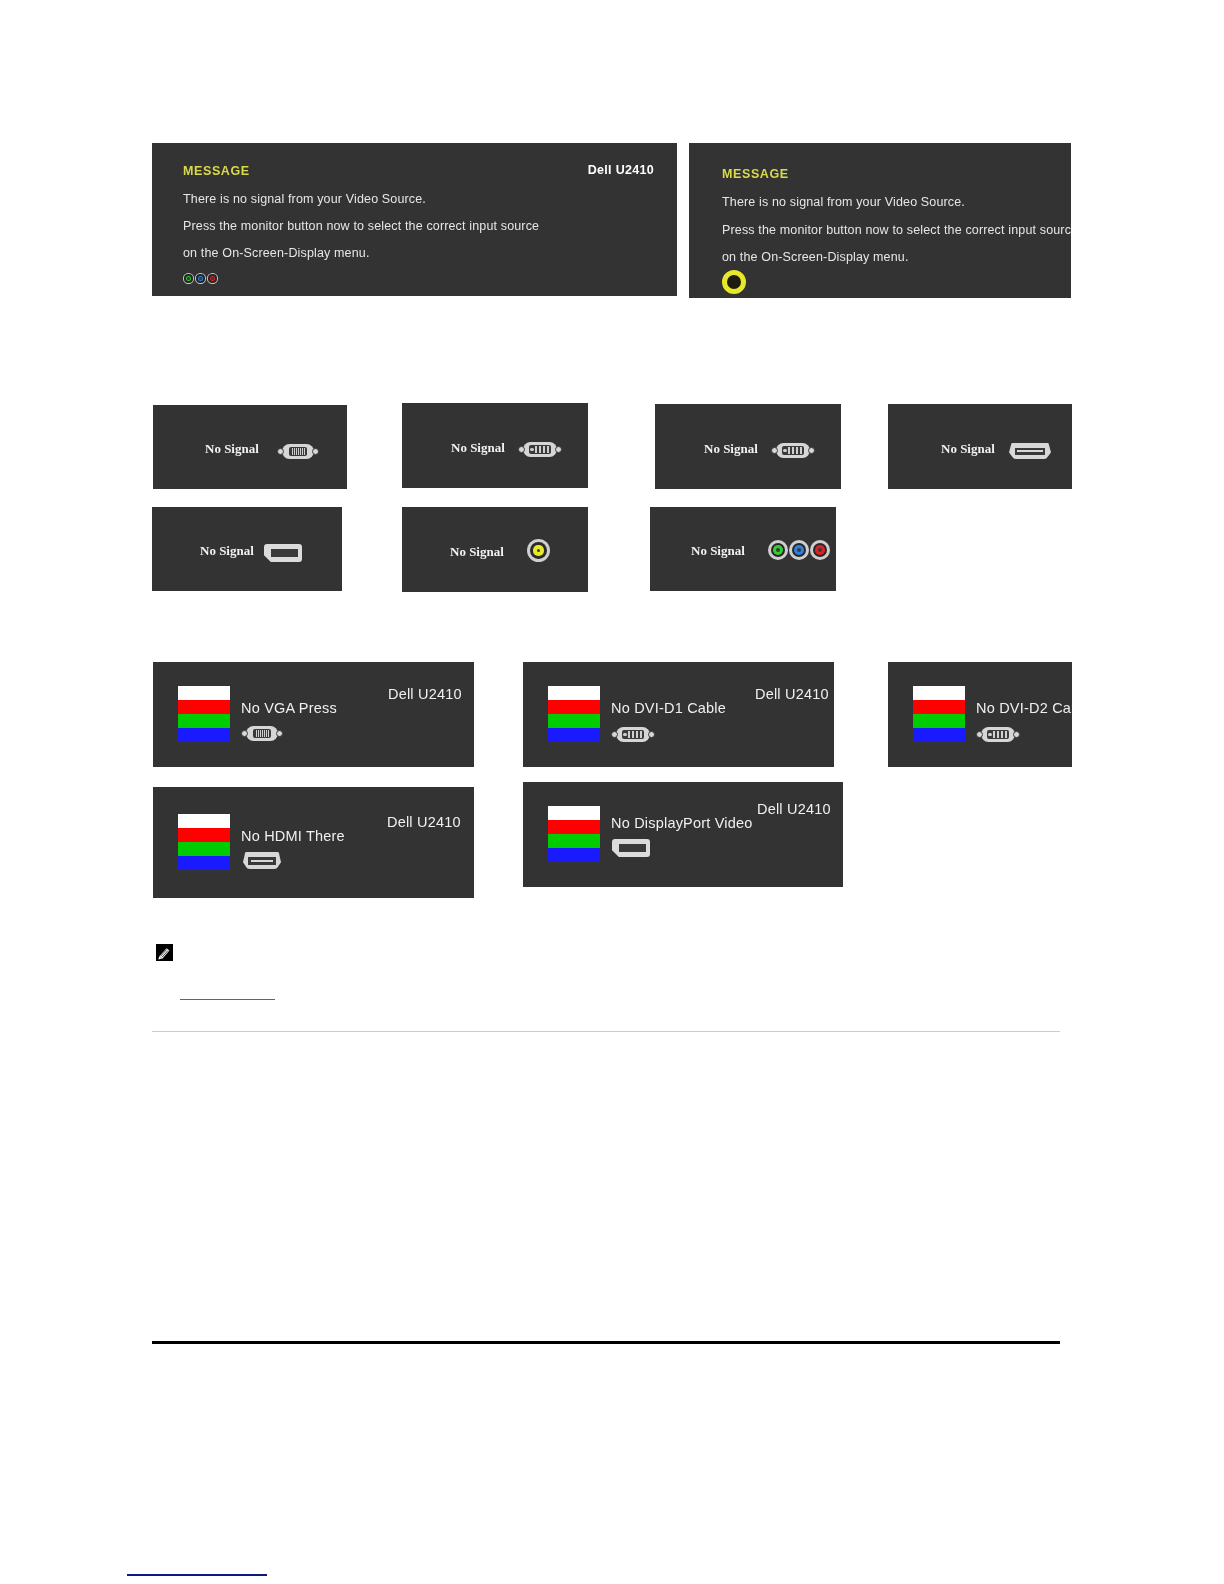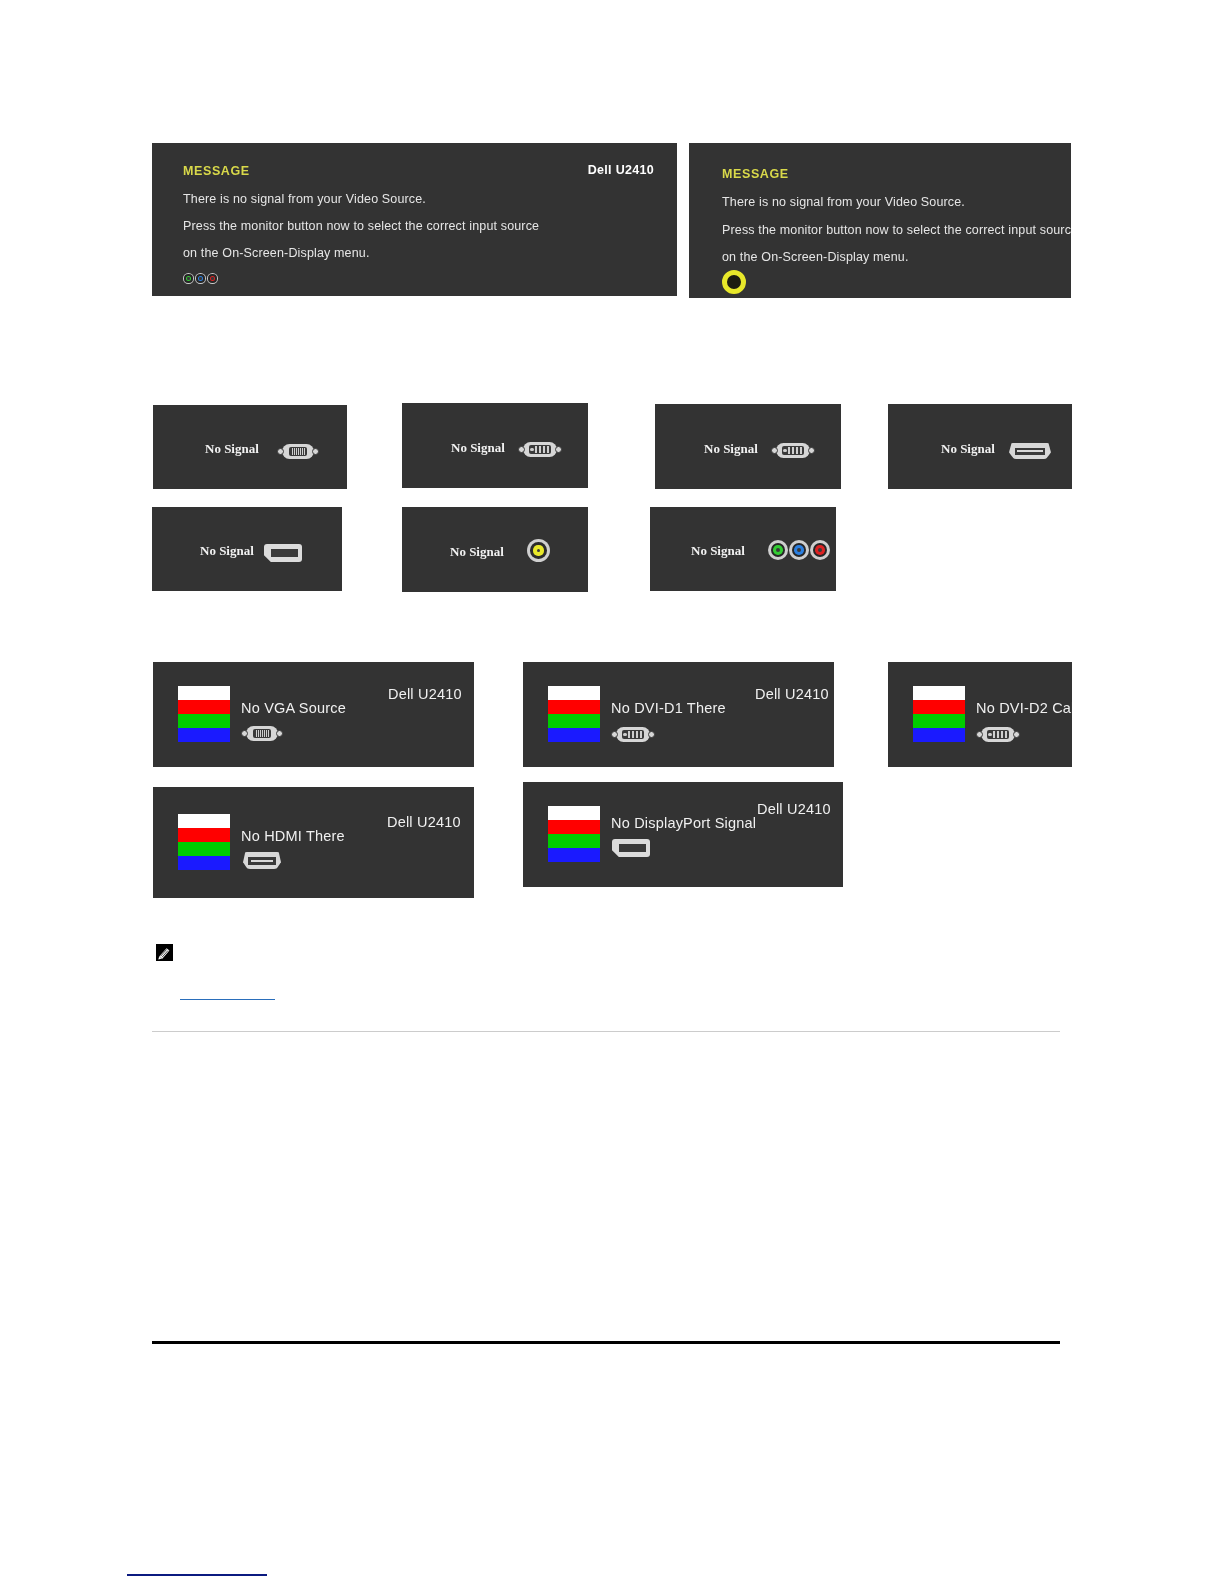--- a/index.html
+++ b/index.html
@@ -398,21 +398,21 @@
   </div>
 </div>
 
 <div class="osd" style="left:153px; top:662px; width:321px; height:105px;">
   <div class="colorbars" style="left:25px; top:24px;">
     <span style="background:#ffffff"></span>
     <span style="background:#ff0000"></span>
     <span style="background:#00cc00"></span>
     <span style="background:#1a1aff"></span>
   </div>
-  <div class="cable-label" style="left:88px; top:38px;">No VGA Source</div>
+  <div class="cable-label" style="left:88px; top:38px;">No VGA Press</div>
   <div class="cable-brand" style="left:235px; top:24px;">Dell U2410</div>
   <div class="icon-wrap" style="left:88px; top:63px; width:42px; height:17px;">
     <span class="conn-dsub" style="width:42px;height:17px;display:block;">
       <span class="shell" style="left:5px;right:5px;top:1px;bottom:1px;"></span>
       <span class="lug" style="left:0;"></span>
       <span class="lug" style="right:0;"></span>
       <span class="port" style="left:12px;right:12px;top:4px;bottom:4px;"></span>
       <span class="pins" style="left:13px;right:13px;top:5px;bottom:5px;">
         <i></i>
           <i></i>
@@ -426,21 +426,21 @@
   </div>
 </div>
 
 <div class="osd" style="left:523px; top:662px; width:311px; height:105px;">
   <div class="colorbars" style="left:25px; top:24px;">
     <span style="background:#ffffff"></span>
     <span style="background:#ff0000"></span>
     <span style="background:#00cc00"></span>
     <span style="background:#1a1aff"></span>
   </div>
-  <div class="cable-label" style="left:88px; top:38px;">No DVI-D1 There</div>
+  <div class="cable-label" style="left:88px; top:38px;">No DVI-D1 Cable</div>
   <div class="cable-brand" style="left:232px; top:24px;">Dell U2410</div>
   <div class="icon-wrap" style="left:88px; top:64px; width:44px; height:17px;">
     <span class="conn-dsub" style="width:44px;height:17px;display:block;">
       <span class="shell" style="left:5px;right:5px;top:1px;bottom:1px;"></span>
       <span class="lug" style="left:0;"></span>
       <span class="lug" style="right:0;"></span>
       <span class="port" style="left:11px;right:11px;top:4px;bottom:4px;"></span>
       <span class="pins" style="left:16px;right:12px;top:5px;bottom:5px;gap:2px;">
         <i style="width:2px"></i>
           <i style="width:2px"></i>
@@ -495,21 +495,21 @@
   </div>
 </div>
 
 <div class="osd" style="left:523px; top:782px; width:320px; height:105px;">
   <div class="colorbars" style="left:25px; top:24px;">
     <span style="background:#ffffff"></span>
     <span style="background:#ff0000"></span>
     <span style="background:#00cc00"></span>
     <span style="background:#1a1aff"></span>
   </div>
-  <div class="cable-label" style="left:88px; top:33px;">No DisplayPort Signal</div>
+  <div class="cable-label" style="left:88px; top:33px;">No DisplayPort Video</div>
   <div class="cable-brand" style="left:234px; top:19px;">Dell U2410</div>
   <div class="icon-wrap" style="left:89px; top:57px; width:38px; height:18px;">
     <span class="conn-dp" style="display:block;width:38px;height:18px;">
       <span class="inner">
         <i></i>
       </span>
     </span>
   </div>
 </div>
 

